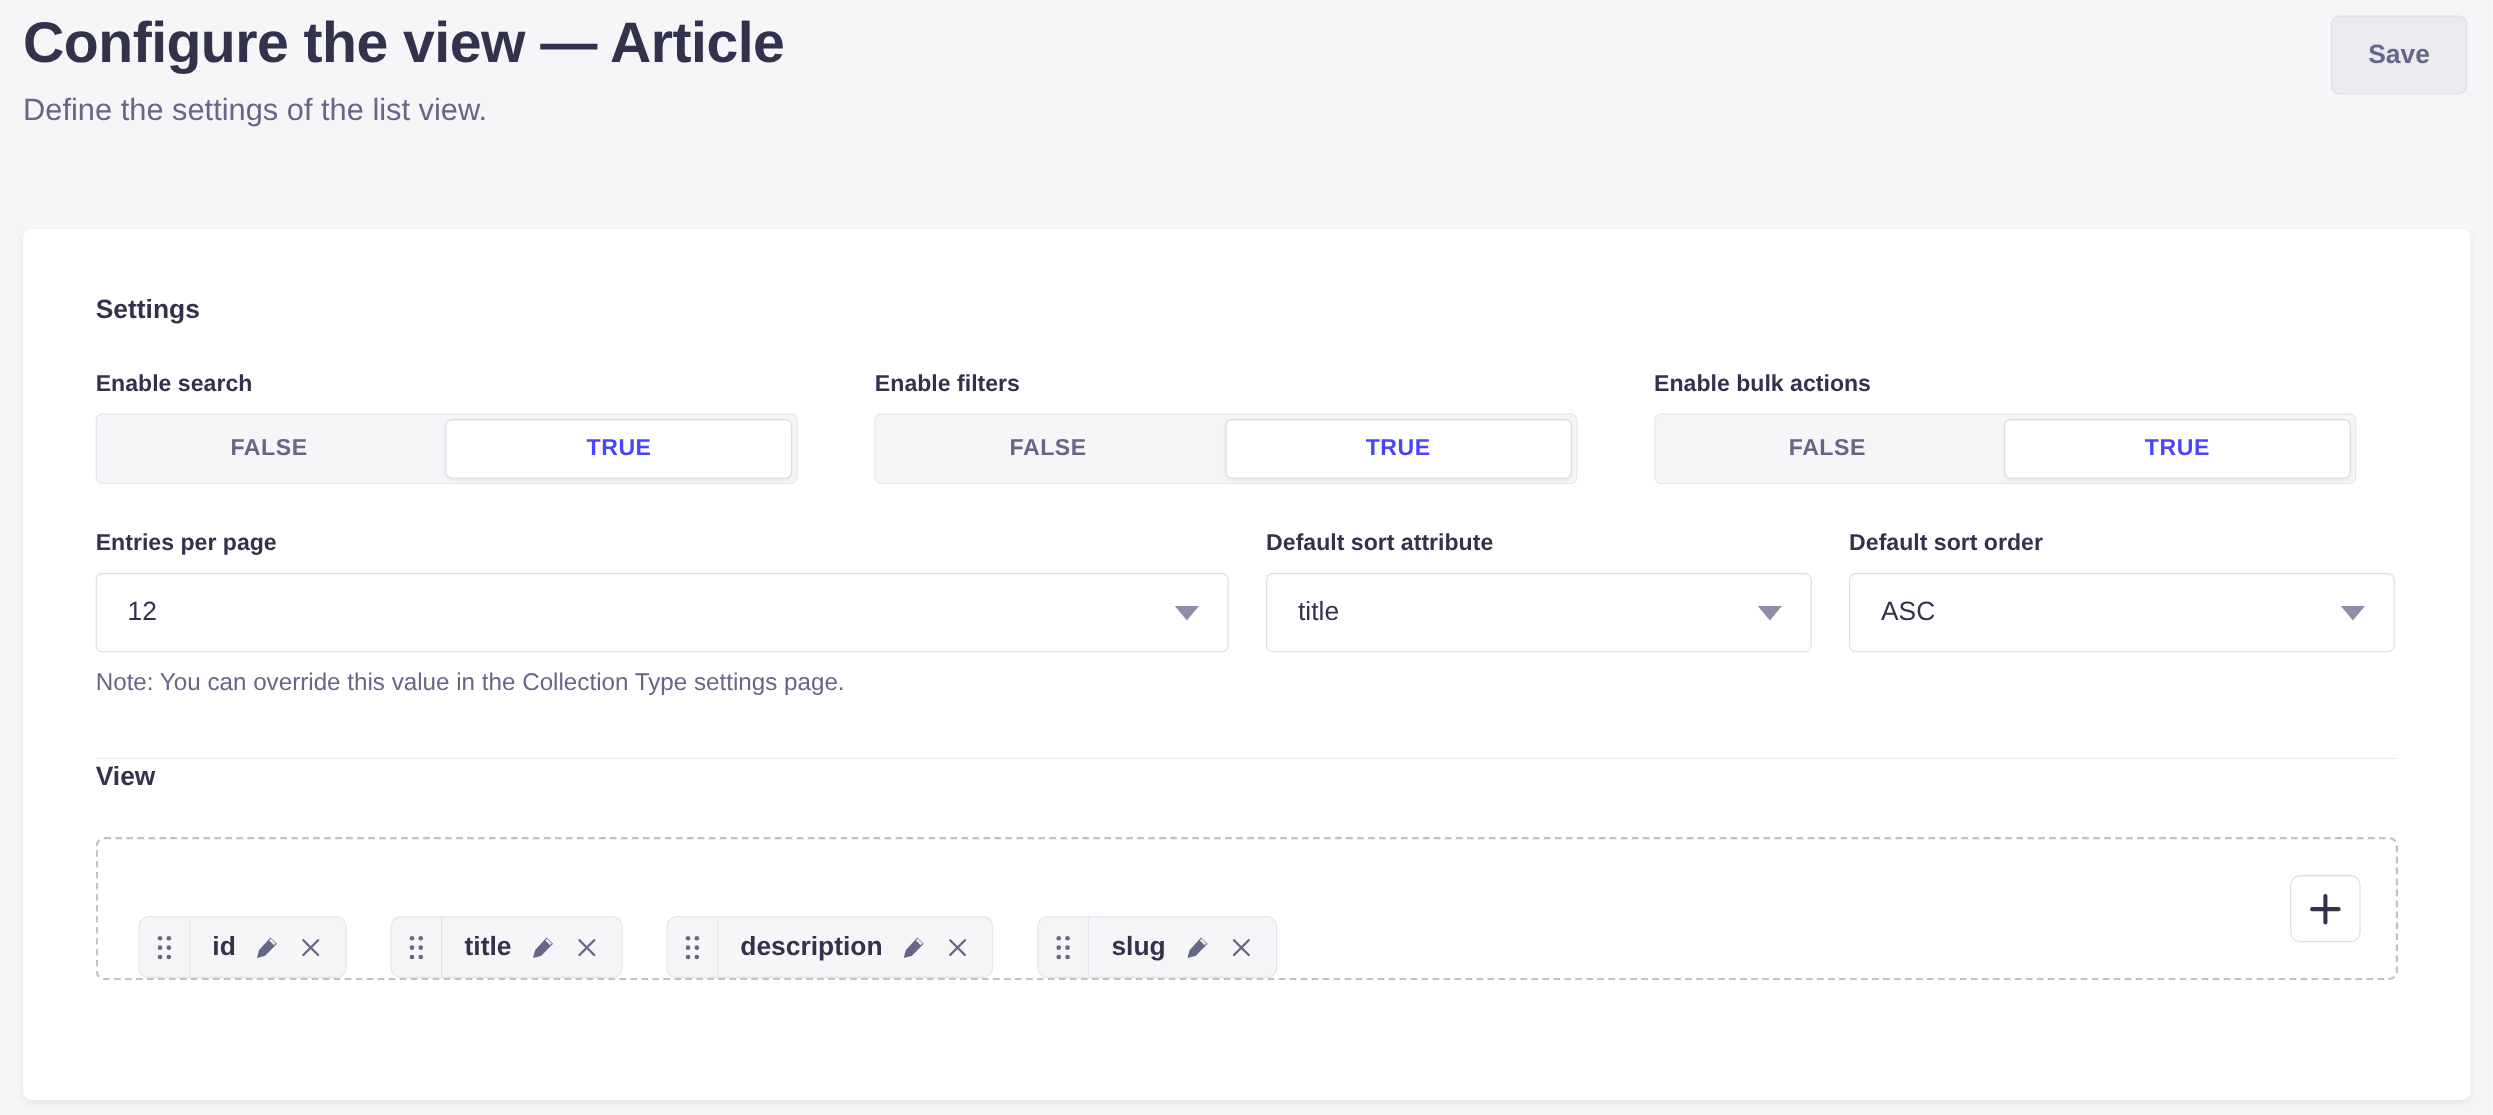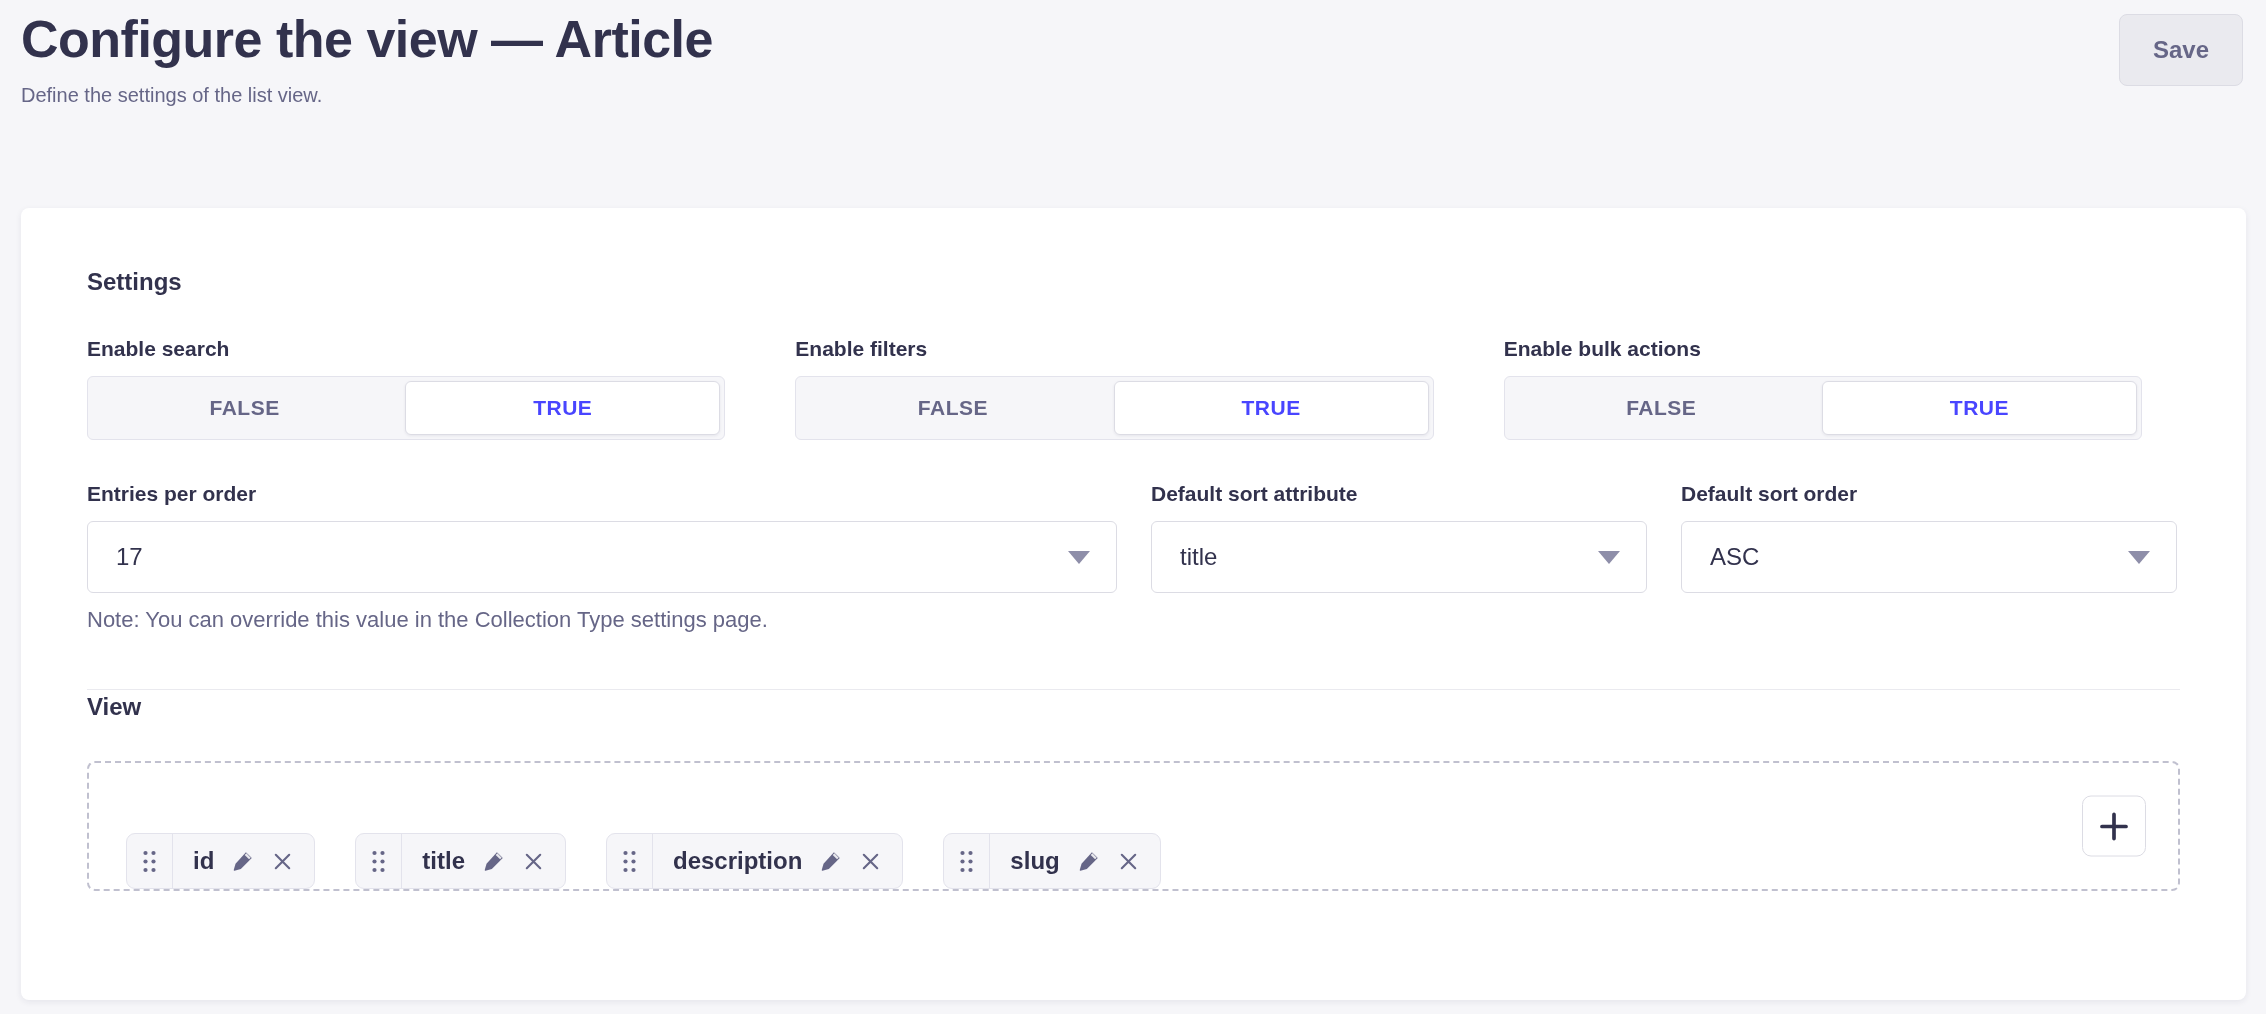--- a/index.html
+++ b/index.html
@@ -11,21 +11,21 @@
     overflow:hidden;
   }
   .page { position:relative; width:2266px; height:1014px; }
 
   
   .header { position:absolute; left:21px; top:10px; right:23px; }
   .page-title {
     font-size:52px; font-weight:700; letter-spacing:-0.5px;
     color:#32324d; line-height:1.15;
   }
-  .page-subtitle { margin-top:14px; font-size:20px; color:#666687; }
+  .page-subtitle { margin-top:14px; font-size:28px; color:#666687; }
   .save-button {
     position:absolute; right:0; top:4px;
     width:124px; height:72px;
     background:#eaeaef; border:1px solid #dcdce4; border-radius:8px;
     font-family:inherit; font-size:24px; font-weight:600; color:#666687;
     cursor:default;
   }
 
   
   .card {
@@ -155,23 +155,23 @@
         <div class="toggle">
           <button class="toggle-half">FALSE</button>
           <button class="toggle-half selected">TRUE</button>
         </div>
       </div>
     </div>
 
     <div class="selects-row">
 
       <div>
-        <span class="field-label">Entries per order</span>
+        <span class="field-label">Entries per page</span>
         <button class="select-box">
-          <span>17</span>
+          <span>12</span>
           <span class="caret"></span>
         </button>
         <div class="note">Note: You can override this value in the Collection Type settings page.</div>
       </div>
 
       <div>
         <span class="field-label">Default sort attribute</span>
         <button class="select-box">
           <span>title</span>
           <span class="caret"></span>

